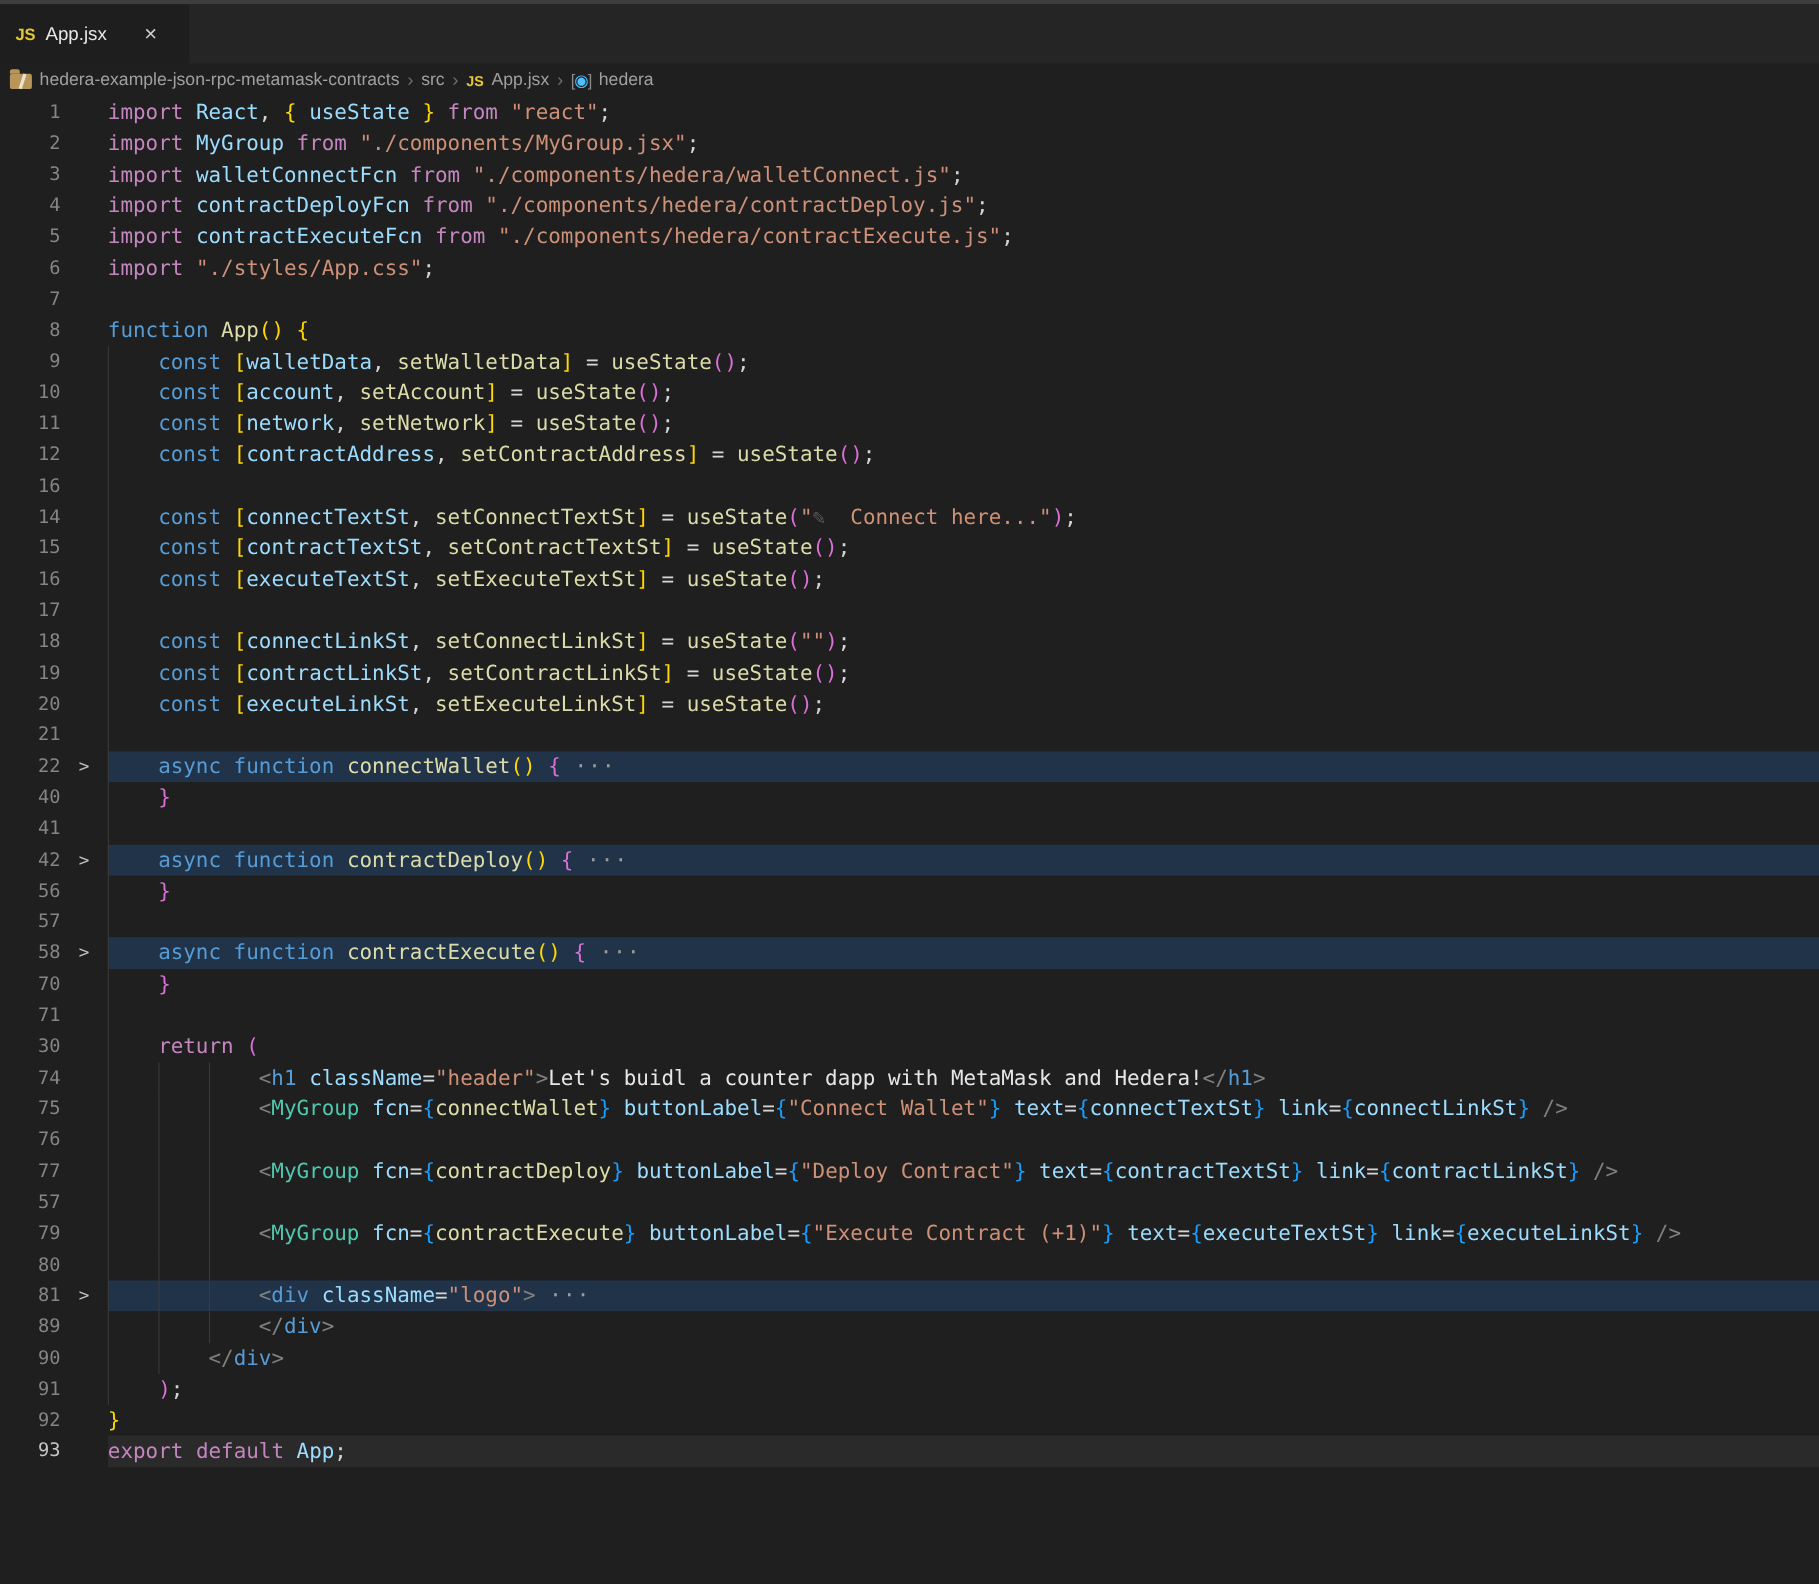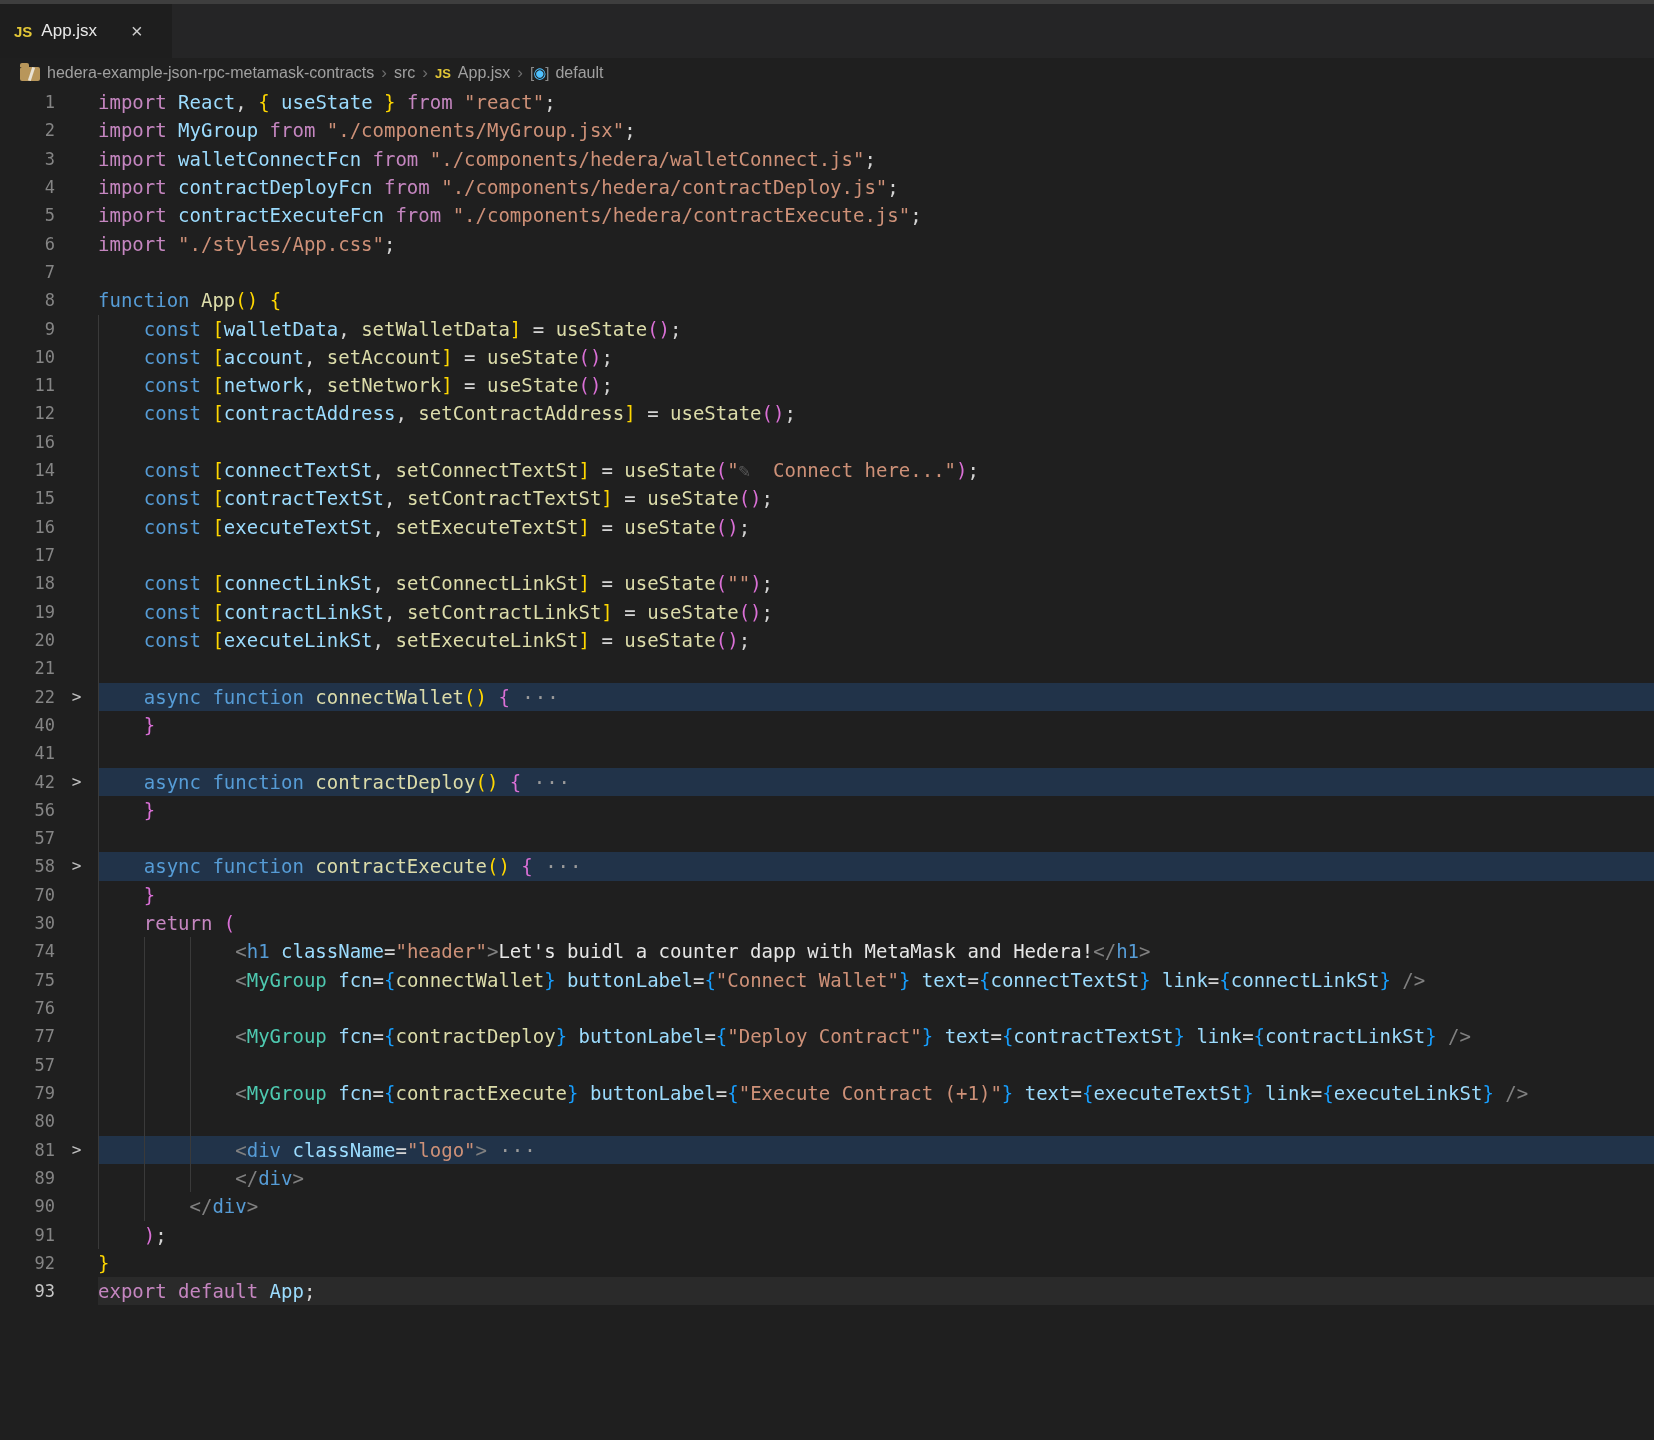--- a/index.html
+++ b/index.html
@@ -11,21 +11,21 @@
   .top-strip{height:4px;background:var(--ui-strip,#3e3e3e);}
   .tabbar{height:54px;background:var(--ui-bg_tabbar,#252526);display:flex;align-items:stretch;}
   .tab{
     background:var(--ui-bg_tab,#1e1e1e);display:flex;align-items:center;
     padding:0 18px 0 14px;min-width:140px;
   }
   .js-badge{color:var(--ui-js_icon,#e3c737);font-weight:bold;font-size:15px;margin-right:9px;}
   .tab-label{color:#e8e8e8;font-size:17px;}
   .tab-close{color:#cccccc;font-size:20px;margin-left:34px;cursor:pointer;}
   .breadcrumb{
-    height:30px;display:flex;align-items:center;padding-left:20px;
+    height:30px;display:flex;align-items:center;padding-left:9px;
     color:var(--ui-breadcrumb_fg,#a0a0a0);font-size:16px;gap:7px;
     background:var(--ui-bg_editor,#1f1f1f);
   }
   .crumb{white-space:nowrap;}
   .sep{color:#6e6e6e;font-size:17px;}
   .folder-ico{width:20px;height:14px;background:var(--ui-folder,#b8965a);border-radius:2px;position:relative;margin-top:2px;}
   .folder-ico:before{content:'';position:absolute;top:-4px;left:0;width:9px;height:4px;background:var(--ui-folder,#b8965a);border-radius:2px 2px 0 0;}
   .folder-ico:after{content:'';position:absolute;left:10px;top:0px;width:3px;height:14px;background:#e8e2d4;transform:rotate(18deg);}
   .js-mini{color:var(--ui-js_icon,#e3c737);font-weight:bold;font-size:13px;}
   .sym-ico{letter-spacing:-1px;font-size:15px;}
@@ -65,21 +65,21 @@
 <div class="breadcrumb">
   <span class="folder-ico"></span>
   <span class="crumb">hedera-example-json-rpc-metamask-contracts</span>
   <span class="sep">›</span>
   <span class="crumb">src</span>
   <span class="sep">›</span>
   <span class="js-mini">JS</span>
   <span class="crumb">App.jsx</span>
   <span class="sep">›</span>
   <span class="sym-ico"><span class="brk">[</span><span class="dot">◉</span><span class="brk">]</span></span>
-  <span class="crumb">default</span>
+  <span class="crumb">hedera</span>
 </div>
 
 <div class="editor">
     <div class="line"><span class="ln">1</span><span class="fd"></span><span class="cd"><span class="tk-kw">import </span><span class="tk-vr">React</span><span class="tk-pn">, </span><span class="tk-b1">{ </span><span class="tk-vr">useState</span><span class="tk-b1"> }</span><span class="tk-kw"> from </span><span class="tk-sr">"react"</span><span class="tk-pn">;</span></span></div>
     <div class="line"><span class="ln">2</span><span class="fd"></span><span class="cd"><span class="tk-kw">import </span><span class="tk-vr">MyGroup</span><span class="tk-kw"> from </span><span class="tk-sr">"./components/MyGroup.jsx"</span><span class="tk-pn">;</span></span></div>
     <div class="line"><span class="ln">3</span><span class="fd"></span><span class="cd"><span class="tk-kw">import </span><span class="tk-vr">walletConnectFcn</span><span class="tk-kw"> from </span><span class="tk-sr">"./components/hedera/walletConnect.js"</span><span class="tk-pn">;</span></span></div>
     <div class="line"><span class="ln">4</span><span class="fd"></span><span class="cd"><span class="tk-kw">import </span><span class="tk-vr">contractDeployFcn</span><span class="tk-kw"> from </span><span class="tk-sr">"./components/hedera/contractDeploy.js"</span><span class="tk-pn">;</span></span></div>
     <div class="line"><span class="ln">5</span><span class="fd"></span><span class="cd"><span class="tk-kw">import </span><span class="tk-vr">contractExecuteFcn</span><span class="tk-kw"> from </span><span class="tk-sr">"./components/hedera/contractExecute.js"</span><span class="tk-pn">;</span></span></div>
     <div class="line"><span class="ln">6</span><span class="fd"></span><span class="cd"><span class="tk-kw">import </span><span class="tk-sr">"./styles/App.css"</span><span class="tk-pn">;</span></span></div>
     <div class="line"><span class="ln">7</span><span class="fd"></span><span class="cd"></span></div>
@@ -98,20 +98,21 @@
     <div class="line"><span class="ln">20</span><span class="fd"></span><span class="cd"><span class="g"></span><span class="tk-st">const </span><span class="tk-b1">[</span><span class="tk-vr">executeLinkSt</span><span class="tk-pn">, </span><span class="tk-fn">setExecuteLinkSt</span><span class="tk-b1">]</span><span class="tk-pn"> = </span><span class="tk-fn">useState</span><span class="tk-b2">()</span><span class="tk-pn">;</span></span></div>
     <div class="line"><span class="ln">21</span><span class="fd"></span><span class="cd"><span class="g"></span></span></div>
     <div class="line hl-fold"><span class="ln">22</span><span class="fd">&gt;</span><span class="cd"><span class="g"></span><span class="tk-st">async function </span><span class="tk-fn">connectWallet</span><span class="tk-b1">()</span><span class="tk-pn"> </span><span class="tk-b2">{</span><span class="tk-el"> ···</span></span></div>
     <div class="line"><span class="ln">40</span><span class="fd"></span><span class="cd"><span class="g"></span><span class="tk-b2">}</span></span></div>
     <div class="line"><span class="ln">41</span><span class="fd"></span><span class="cd"><span class="g"></span></span></div>
     <div class="line hl-fold"><span class="ln">42</span><span class="fd">&gt;</span><span class="cd"><span class="g"></span><span class="tk-st">async function </span><span class="tk-fn">contractDeploy</span><span class="tk-b1">()</span><span class="tk-pn"> </span><span class="tk-b2">{</span><span class="tk-el"> ···</span></span></div>
     <div class="line"><span class="ln">56</span><span class="fd"></span><span class="cd"><span class="g"></span><span class="tk-b2">}</span></span></div>
     <div class="line"><span class="ln">57</span><span class="fd"></span><span class="cd"><span class="g"></span></span></div>
     <div class="line hl-fold"><span class="ln">58</span><span class="fd">&gt;</span><span class="cd"><span class="g"></span><span class="tk-st">async function </span><span class="tk-fn">contractExecute</span><span class="tk-b1">()</span><span class="tk-pn"> </span><span class="tk-b2">{</span><span class="tk-el"> ···</span></span></div>
     <div class="line"><span class="ln">70</span><span class="fd"></span><span class="cd"><span class="g"></span><span class="tk-b2">}</span></span></div>
+    <div class="line"><span class="ln">71</span><span class="fd"></span><span class="cd"><span class="g"></span></span></div>
     <div class="line"><span class="ln">30</span><span class="fd"></span><span class="cd"><span class="g"></span><span class="tk-kw">return </span><span class="tk-b2">(</span></span></div>
     <div class="line"><span class="ln">74</span><span class="fd"></span><span class="cd"><span class="g"></span><span class="g"></span><span class="g"></span><span class="tk-tg">&lt;</span><span class="tk-st">h1</span><span class="tk-pn"> </span><span class="tk-vr">className</span><span class="tk-pn">=</span><span class="tk-sr">"header"</span><span class="tk-tg">&gt;</span><span class="tk-tx">Let's buidl a counter dapp with MetaMask and Hedera!</span><span class="tk-tg">&lt;/</span><span class="tk-st">h1</span><span class="tk-tg">&gt;</span></span></div>
     <div class="line"><span class="ln">75</span><span class="fd"></span><span class="cd"><span class="g"></span><span class="g"></span><span class="g"></span><span class="tk-tg">&lt;</span><span class="tk-cl">MyGroup</span><span class="tk-pn"> </span><span class="tk-vr">fcn</span><span class="tk-pn">=</span><span class="tk-b3">{</span><span class="tk-fn">connectWallet</span><span class="tk-b3">}</span><span class="tk-pn"> </span><span class="tk-vr">buttonLabel</span><span class="tk-pn">=</span><span class="tk-b3">{</span><span class="tk-sr">"Connect Wallet"</span><span class="tk-b3">}</span><span class="tk-pn"> </span><span class="tk-vr">text</span><span class="tk-pn">=</span><span class="tk-b3">{</span><span class="tk-vr">connectTextSt</span><span class="tk-b3">}</span><span class="tk-pn"> </span><span class="tk-vr">link</span><span class="tk-pn">=</span><span class="tk-b3">{</span><span class="tk-vr">connectLinkSt</span><span class="tk-b3">}</span><span class="tk-tg"> /&gt;</span></span></div>
     <div class="line"><span class="ln">76</span><span class="fd"></span><span class="cd"><span class="g"></span><span class="g"></span><span class="g"></span></span></div>
     <div class="line"><span class="ln">77</span><span class="fd"></span><span class="cd"><span class="g"></span><span class="g"></span><span class="g"></span><span class="tk-tg">&lt;</span><span class="tk-cl">MyGroup</span><span class="tk-pn"> </span><span class="tk-vr">fcn</span><span class="tk-pn">=</span><span class="tk-b3">{</span><span class="tk-fn">contractDeploy</span><span class="tk-b3">}</span><span class="tk-pn"> </span><span class="tk-vr">buttonLabel</span><span class="tk-pn">=</span><span class="tk-b3">{</span><span class="tk-sr">"Deploy Contract"</span><span class="tk-b3">}</span><span class="tk-pn"> </span><span class="tk-vr">text</span><span class="tk-pn">=</span><span class="tk-b3">{</span><span class="tk-vr">contractTextSt</span><span class="tk-b3">}</span><span class="tk-pn"> </span><span class="tk-vr">link</span><span class="tk-pn">=</span><span class="tk-b3">{</span><span class="tk-vr">contractLinkSt</span><span class="tk-b3">}</span><span class="tk-tg"> /&gt;</span></span></div>
     <div class="line"><span class="ln">57</span><span class="fd"></span><span class="cd"><span class="g"></span><span class="g"></span><span class="g"></span></span></div>
     <div class="line"><span class="ln">79</span><span class="fd"></span><span class="cd"><span class="g"></span><span class="g"></span><span class="g"></span><span class="tk-tg">&lt;</span><span class="tk-cl">MyGroup</span><span class="tk-pn"> </span><span class="tk-vr">fcn</span><span class="tk-pn">=</span><span class="tk-b3">{</span><span class="tk-fn">contractExecute</span><span class="tk-b3">}</span><span class="tk-pn"> </span><span class="tk-vr">buttonLabel</span><span class="tk-pn">=</span><span class="tk-b3">{</span><span class="tk-sr">"Execute Contract (+1)"</span><span class="tk-b3">}</span><span class="tk-pn"> </span><span class="tk-vr">text</span><span class="tk-pn">=</span><span class="tk-b3">{</span><span class="tk-vr">executeTextSt</span><span class="tk-b3">}</span><span class="tk-pn"> </span><span class="tk-vr">link</span><span class="tk-pn">=</span><span class="tk-b3">{</span><span class="tk-vr">executeLinkSt</span><span class="tk-b3">}</span><span class="tk-tg"> /&gt;</span></span></div>
     <div class="line"><span class="ln">80</span><span class="fd"></span><span class="cd"><span class="g"></span><span class="g"></span><span class="g"></span></span></div>
     <div class="line hl-fold"><span class="ln">81</span><span class="fd">&gt;</span><span class="cd"><span class="g"></span><span class="g"></span><span class="g"></span><span class="tk-tg">&lt;</span><span class="tk-st">div</span><span class="tk-pn"> </span><span class="tk-vr">className</span><span class="tk-pn">=</span><span class="tk-sr">"logo"</span><span class="tk-tg">&gt;</span><span class="tk-el"> ···</span></span></div>
     <div class="line"><span class="ln">89</span><span class="fd"></span><span class="cd"><span class="g"></span><span class="g"></span><span class="g"></span><span class="tk-tg">&lt;/</span><span class="tk-st">div</span><span class="tk-tg">&gt;</span></span></div>

